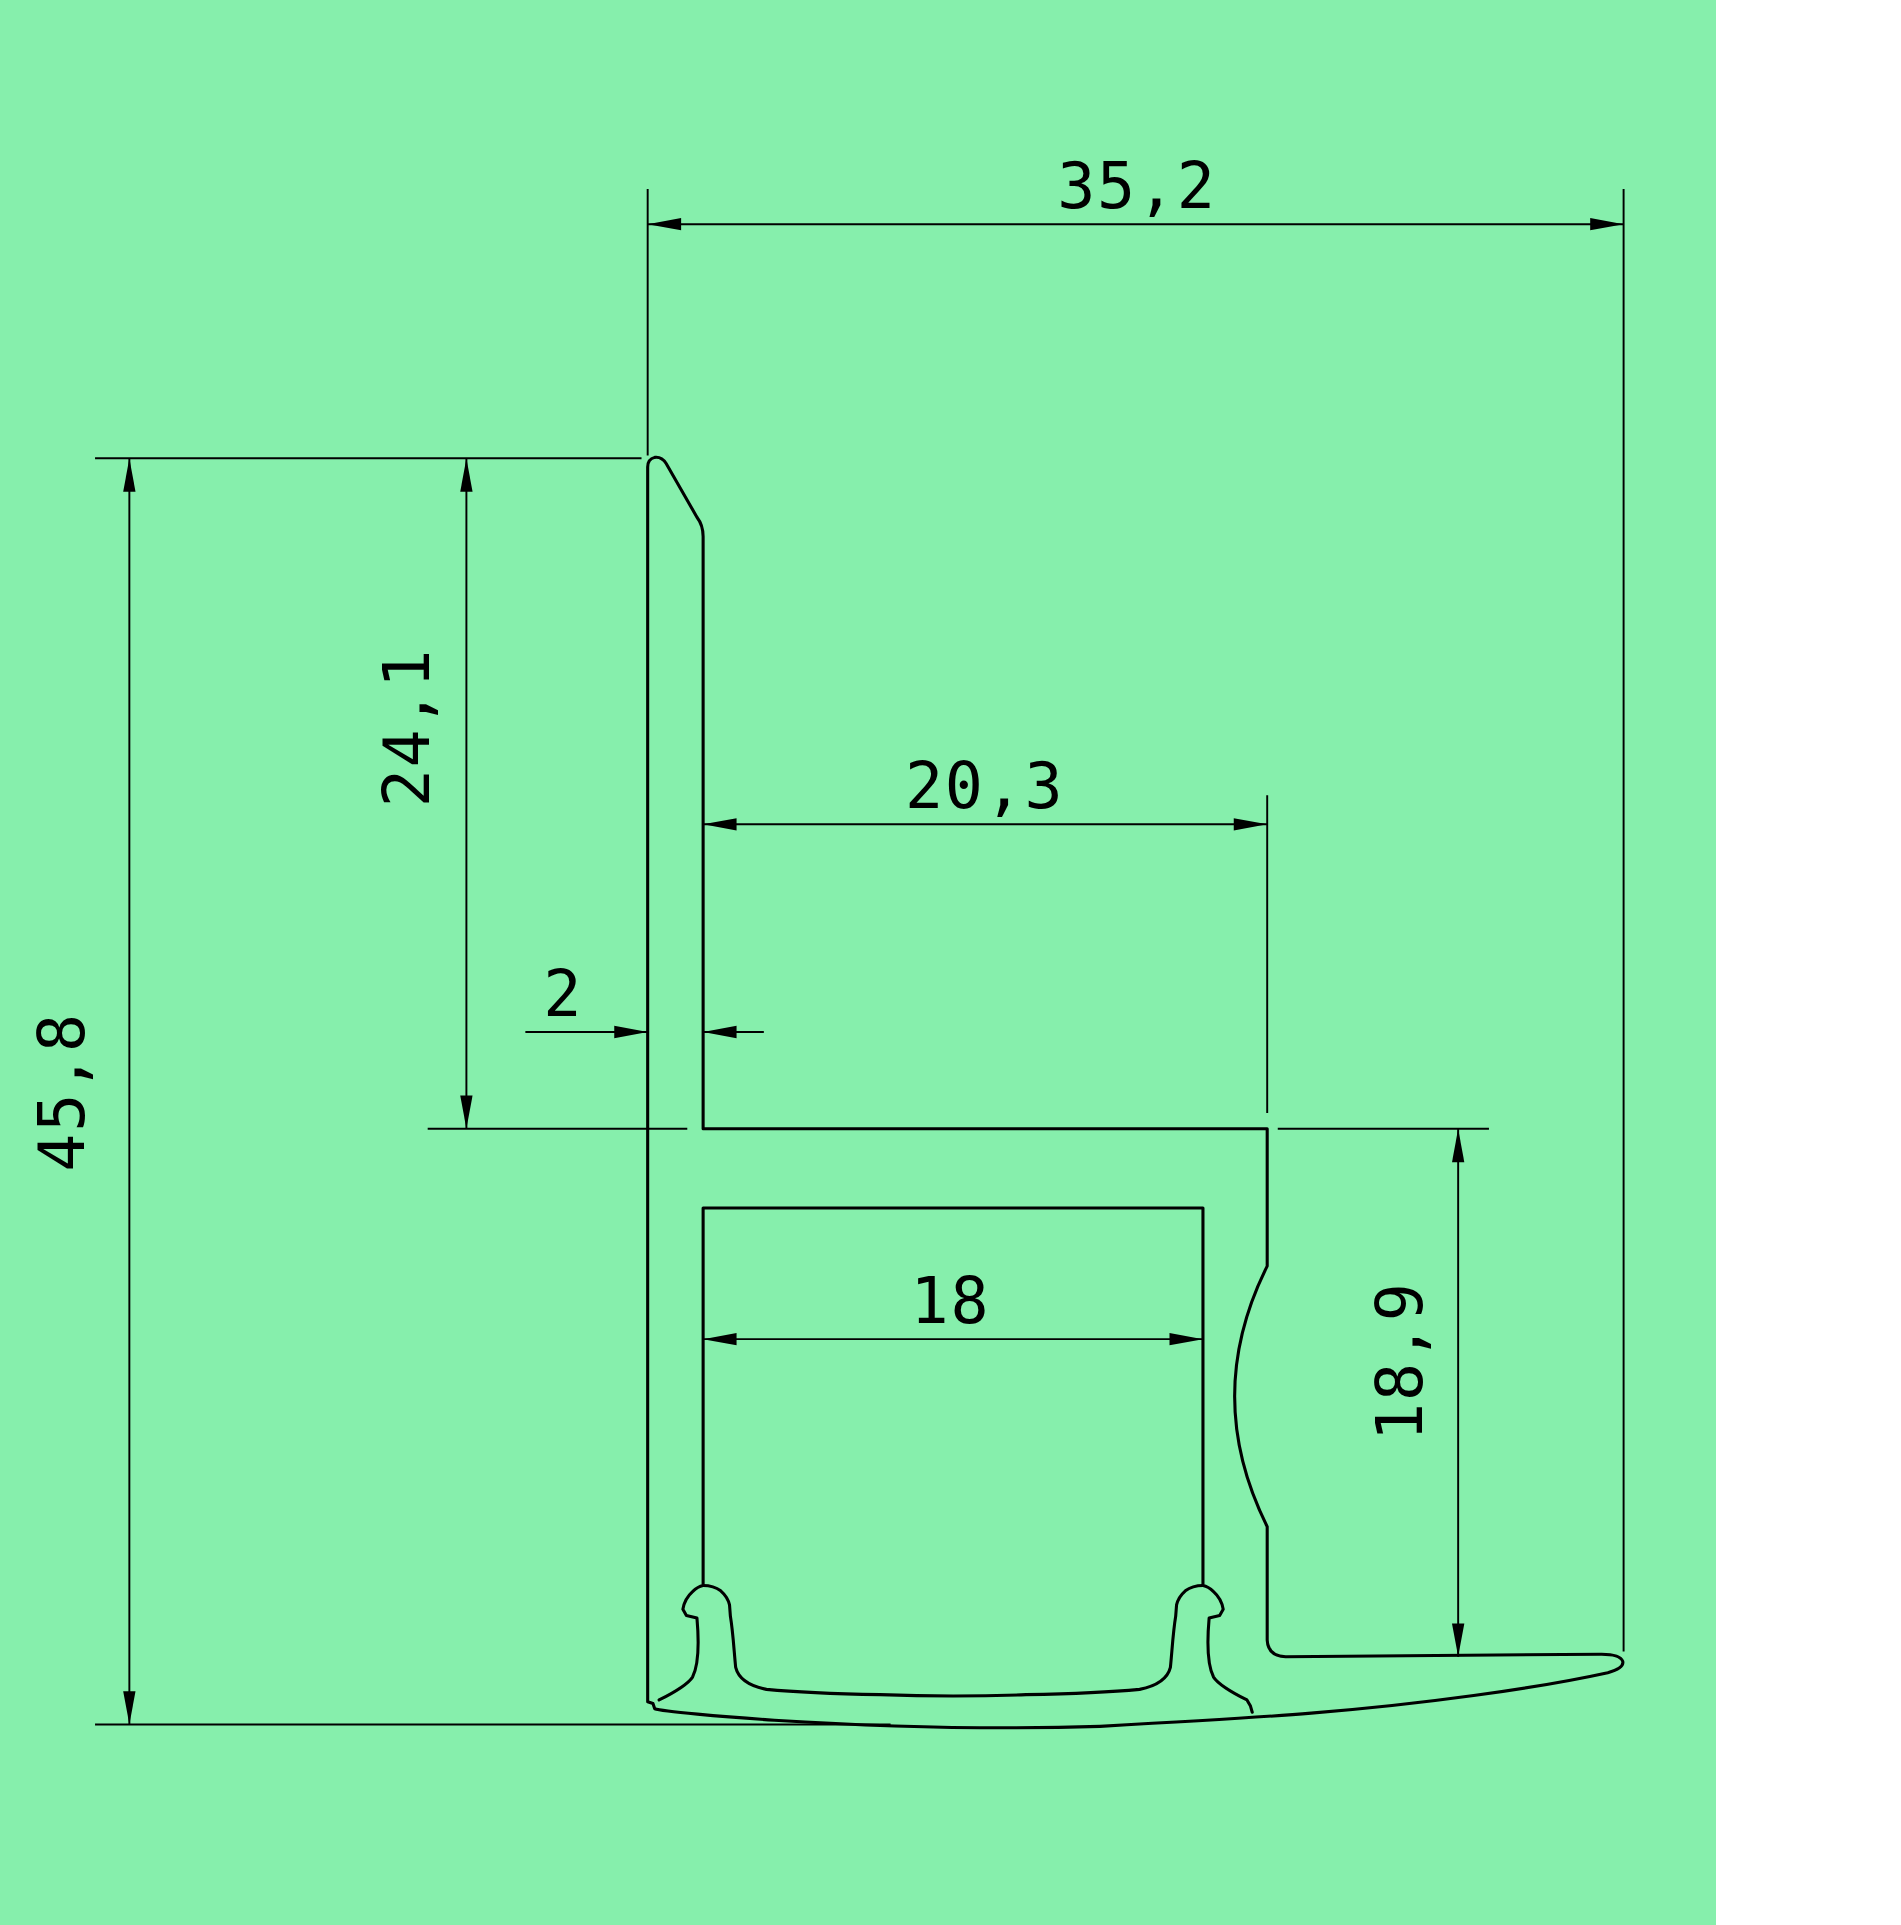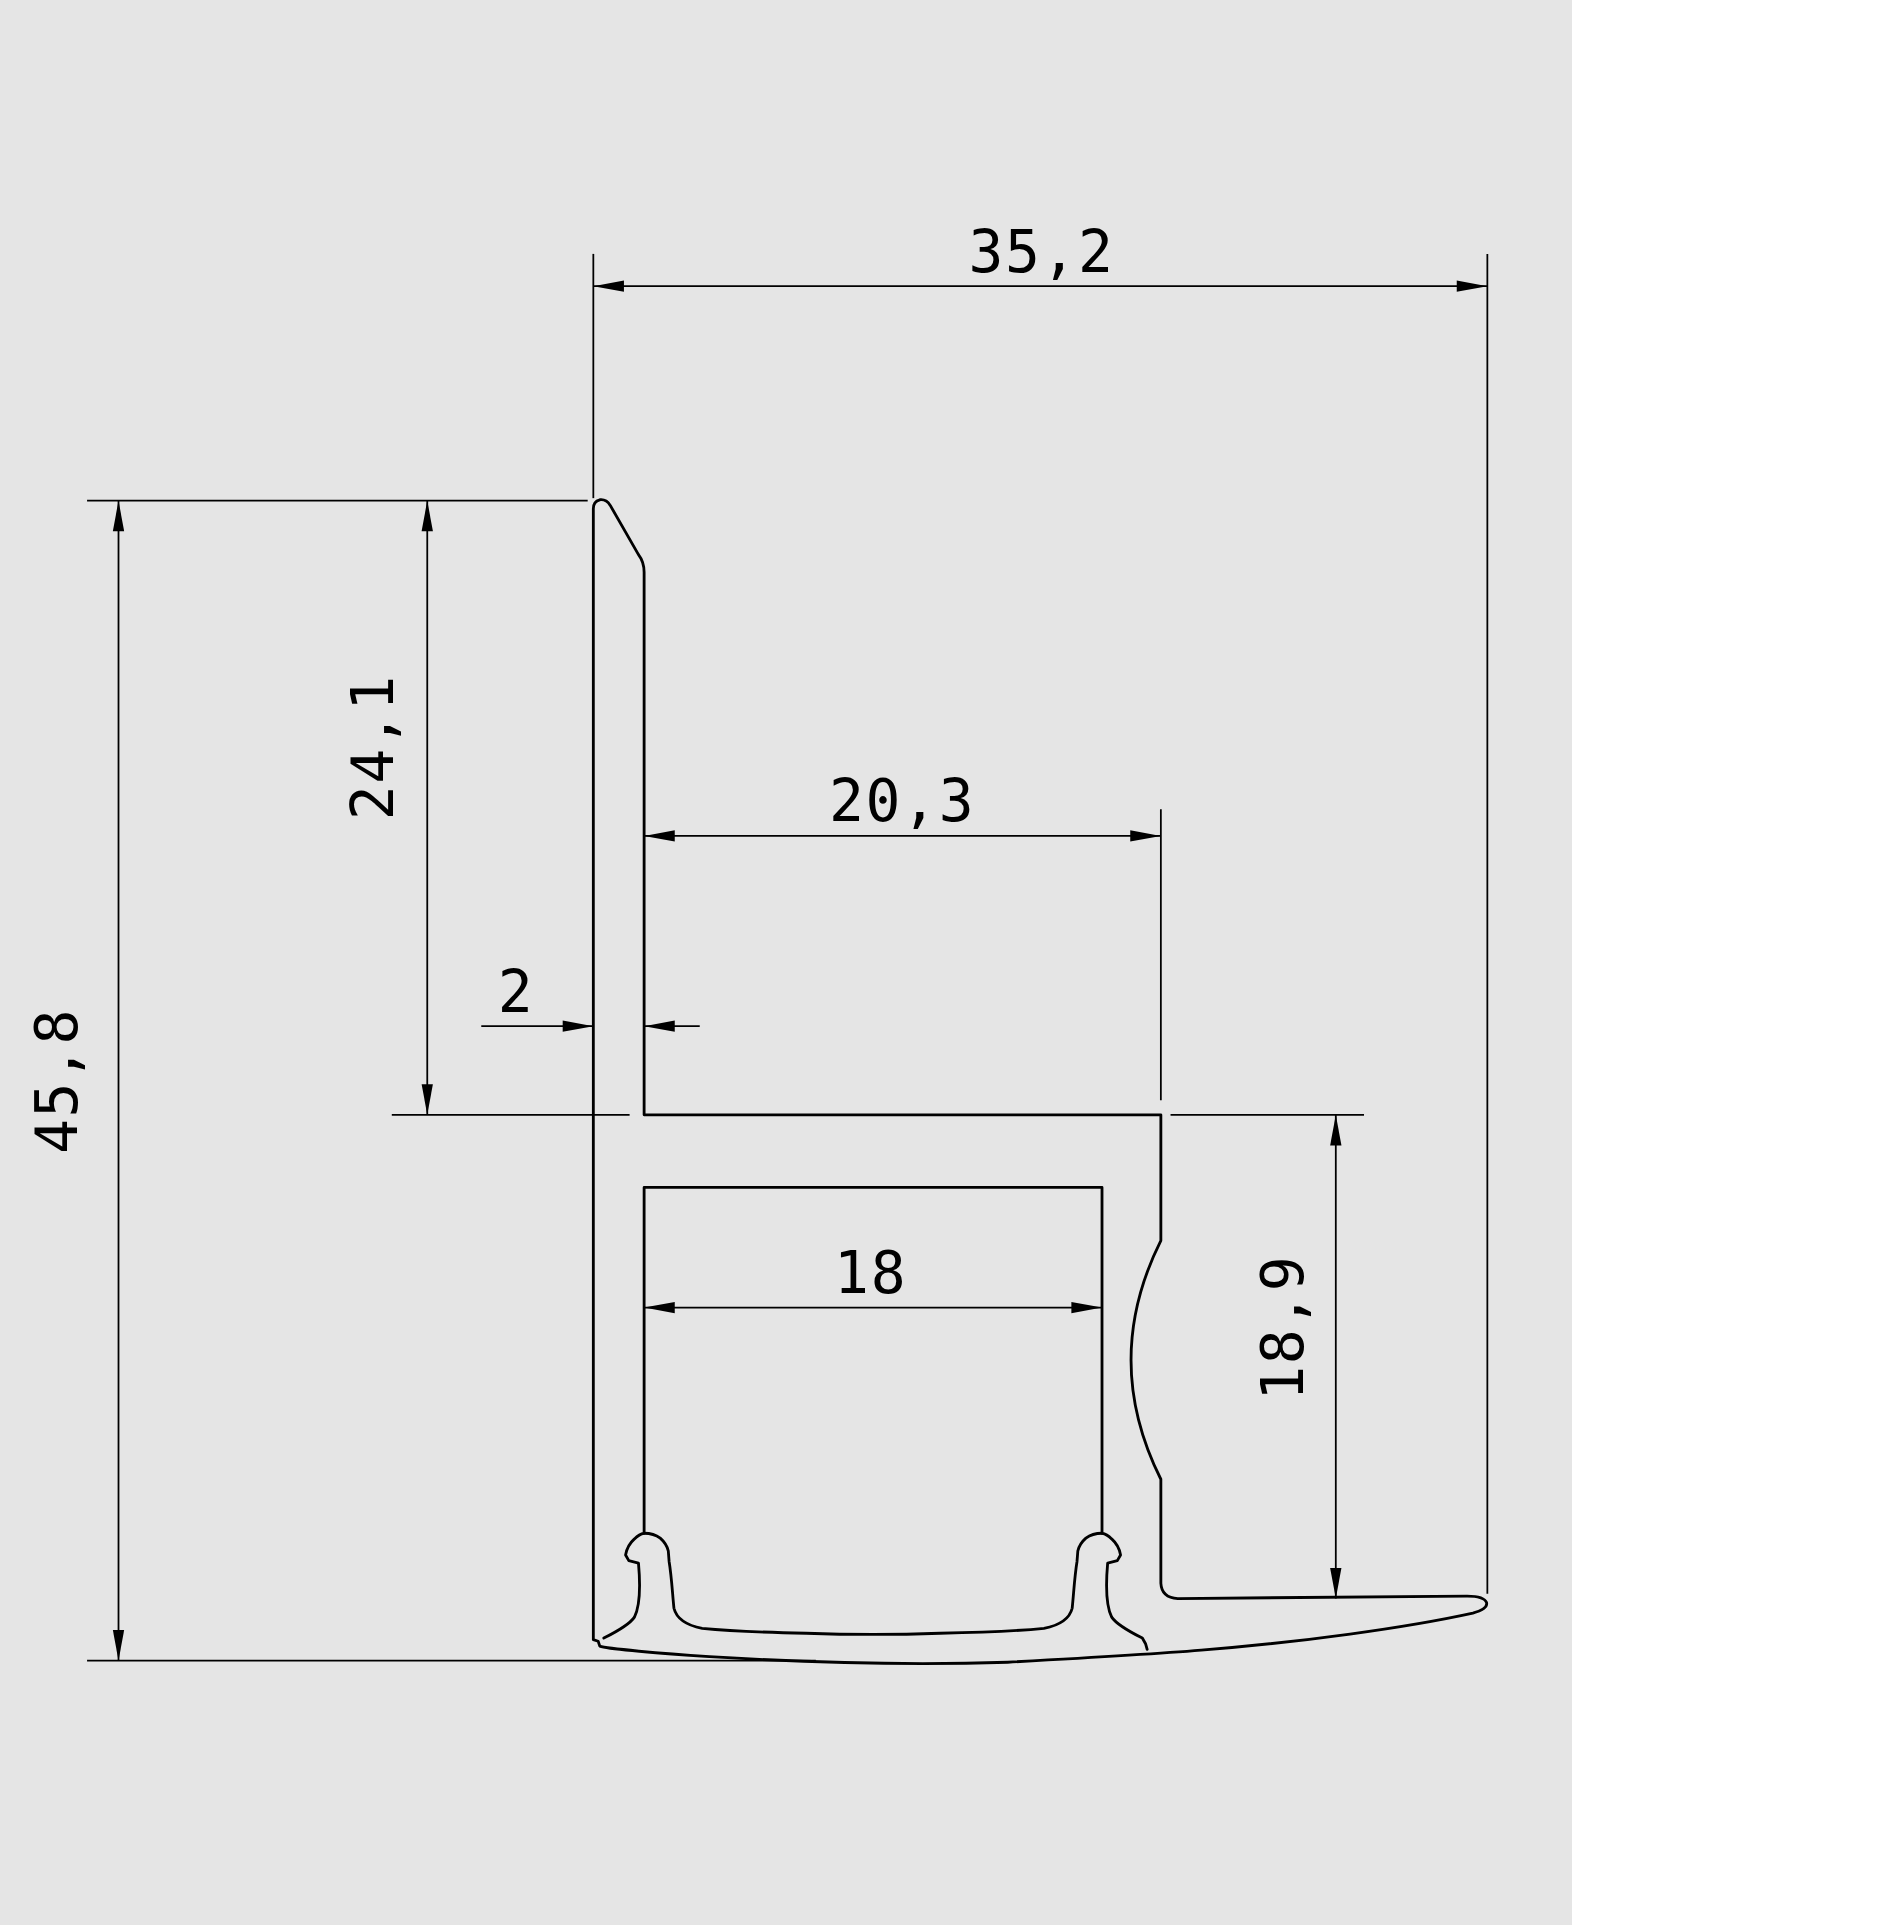--- a/index.html
+++ b/index.html
@@ -1,19 +1,19 @@
 <!DOCTYPE html>
 <html><head>
 <meta charset="utf-8">
 <style>
   html,body{margin:0;padding:0;background:#ffffff;}
   .canvas{
     position:relative;
-    width:1572px;height:1925px;
-    background:#e5e5e5;
+    width:1716px;height:1925px;
+    background:#86efac;
     font-family:"DejaVu Sans Mono", monospace;
   }
   svg{display:block;width:100%;height:100%;}
   .profile-line{fill:none;stroke:#000000;stroke-width:3.5;stroke-linejoin:round;stroke-linecap:round;}
   .dim-line{fill:none;stroke:#000000;stroke-width:2.2;stroke-linecap:butt;}
   .ext-line{fill:none;stroke:#000000;stroke-width:2.2;stroke-linecap:butt;}
   .arrowhead{fill:#000000;stroke:none;}
   .dim-text{
     font-family:"DejaVu Sans Mono", monospace;
     font-size:72px;

